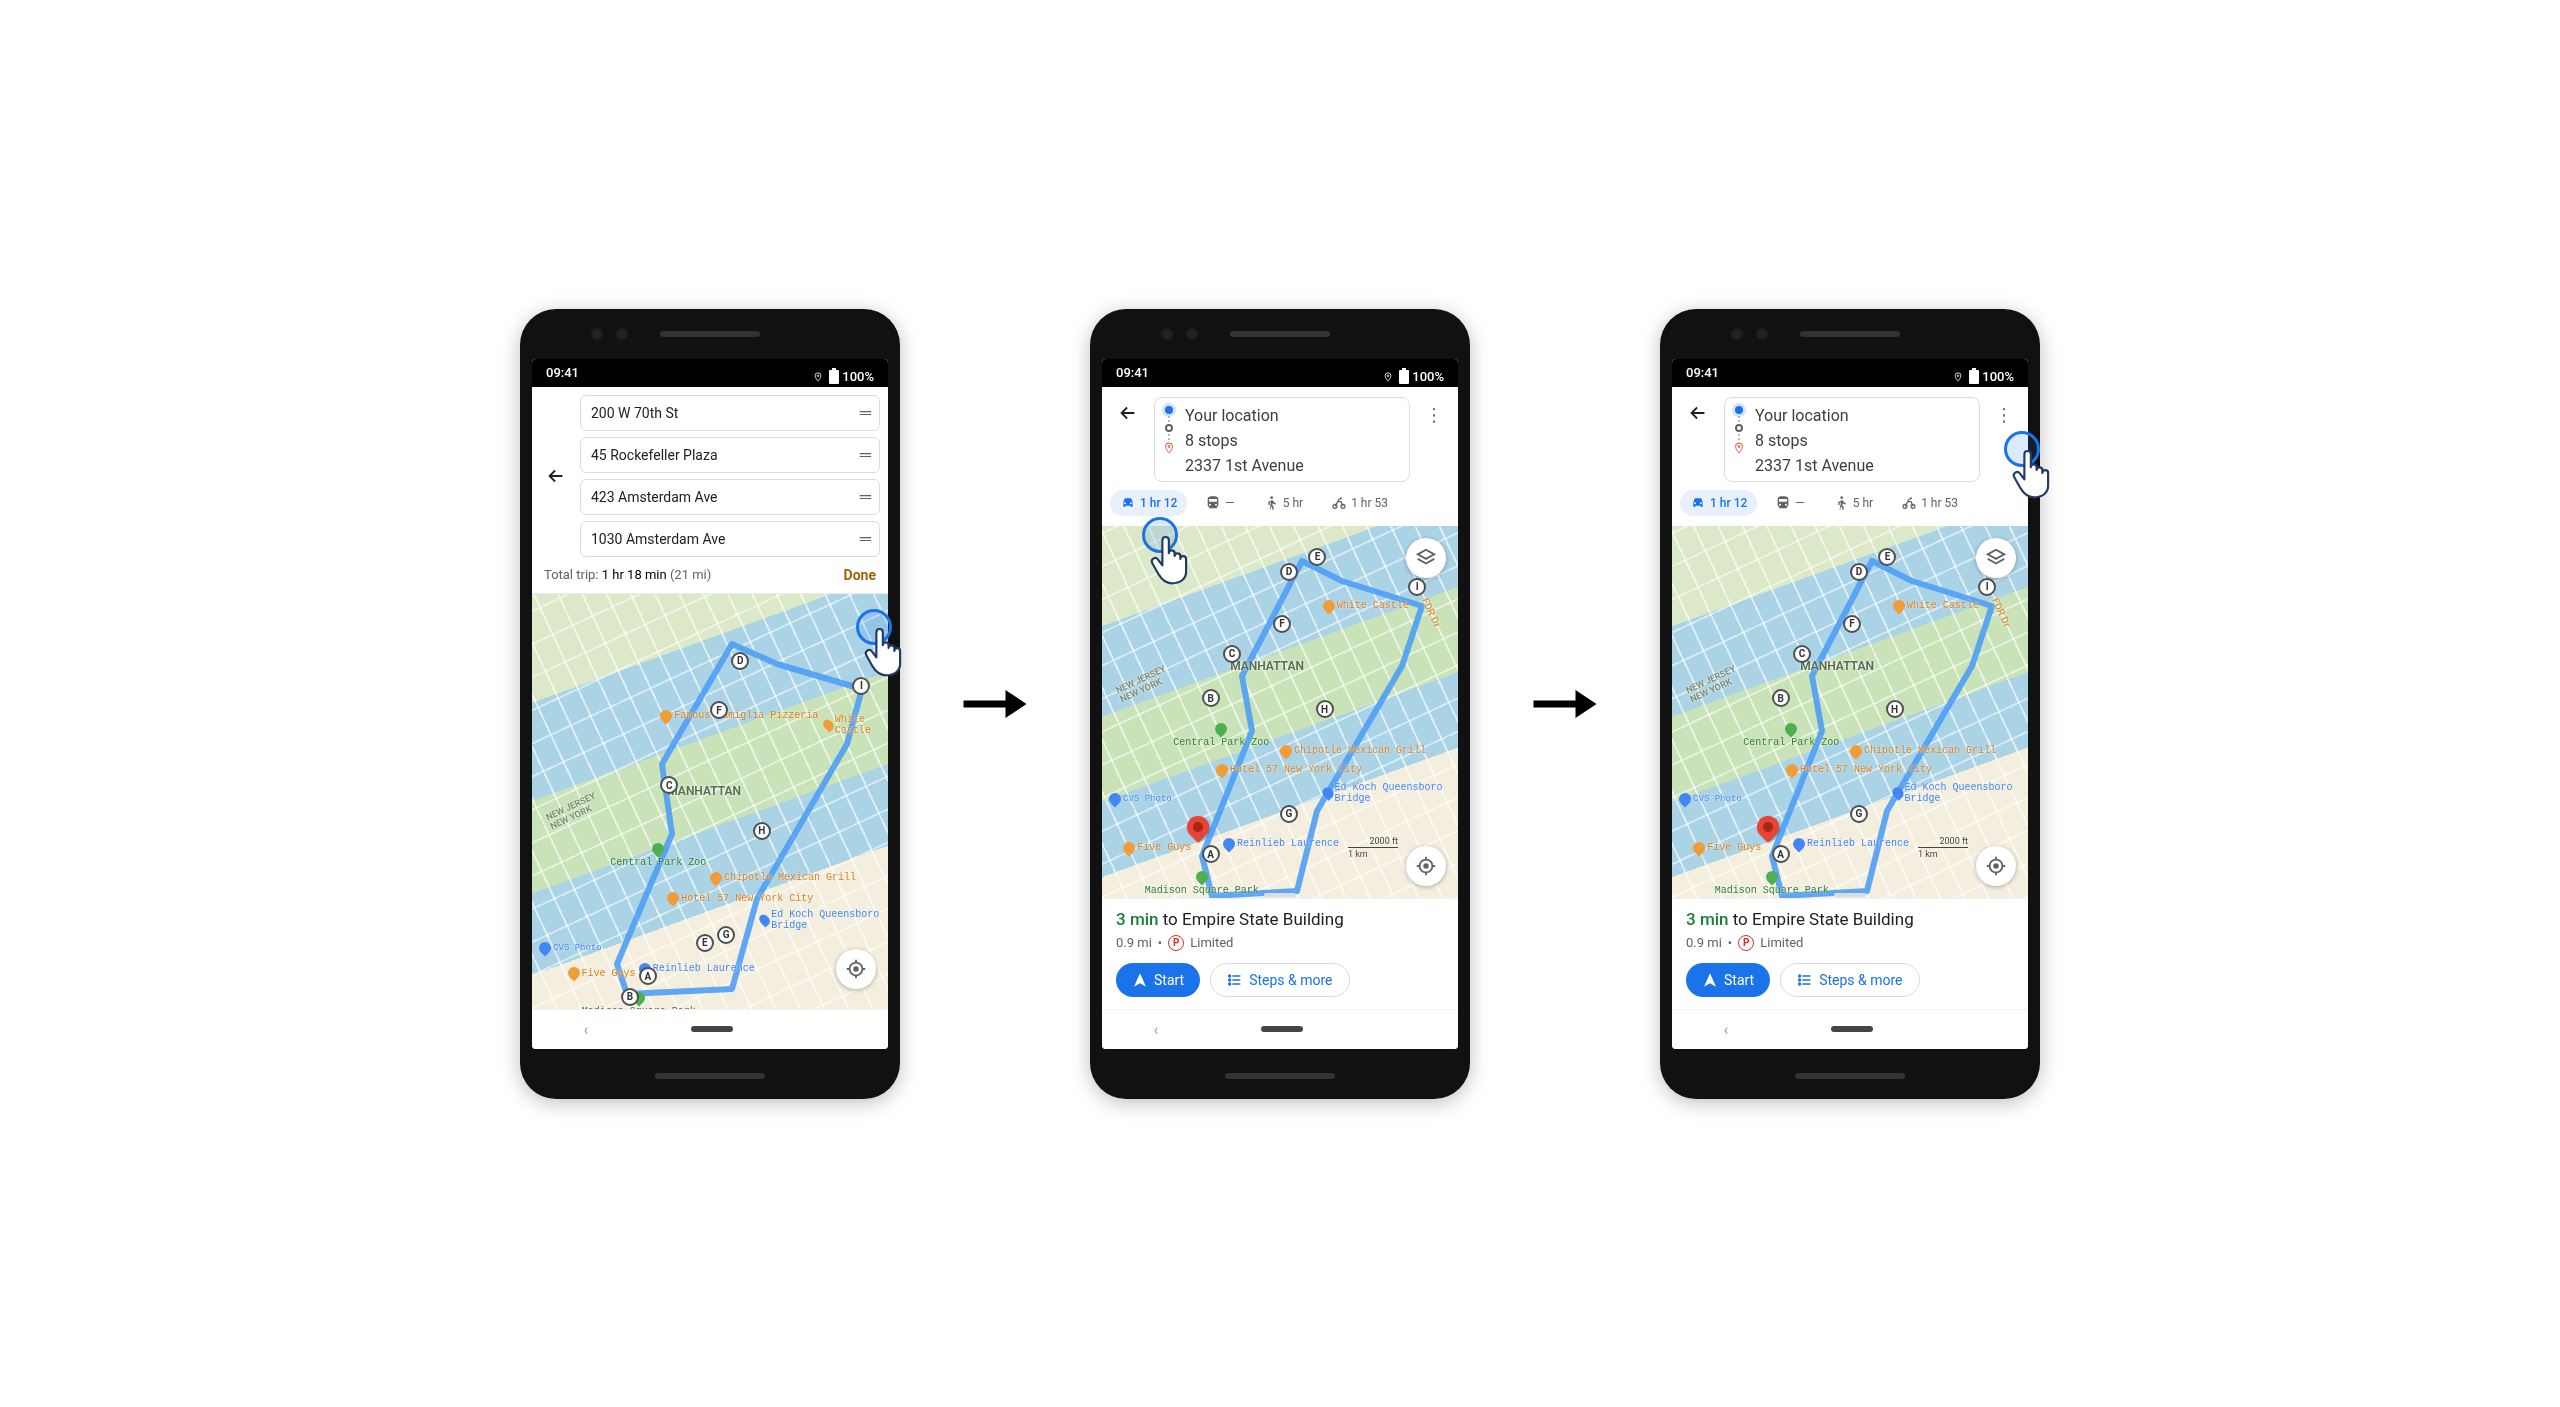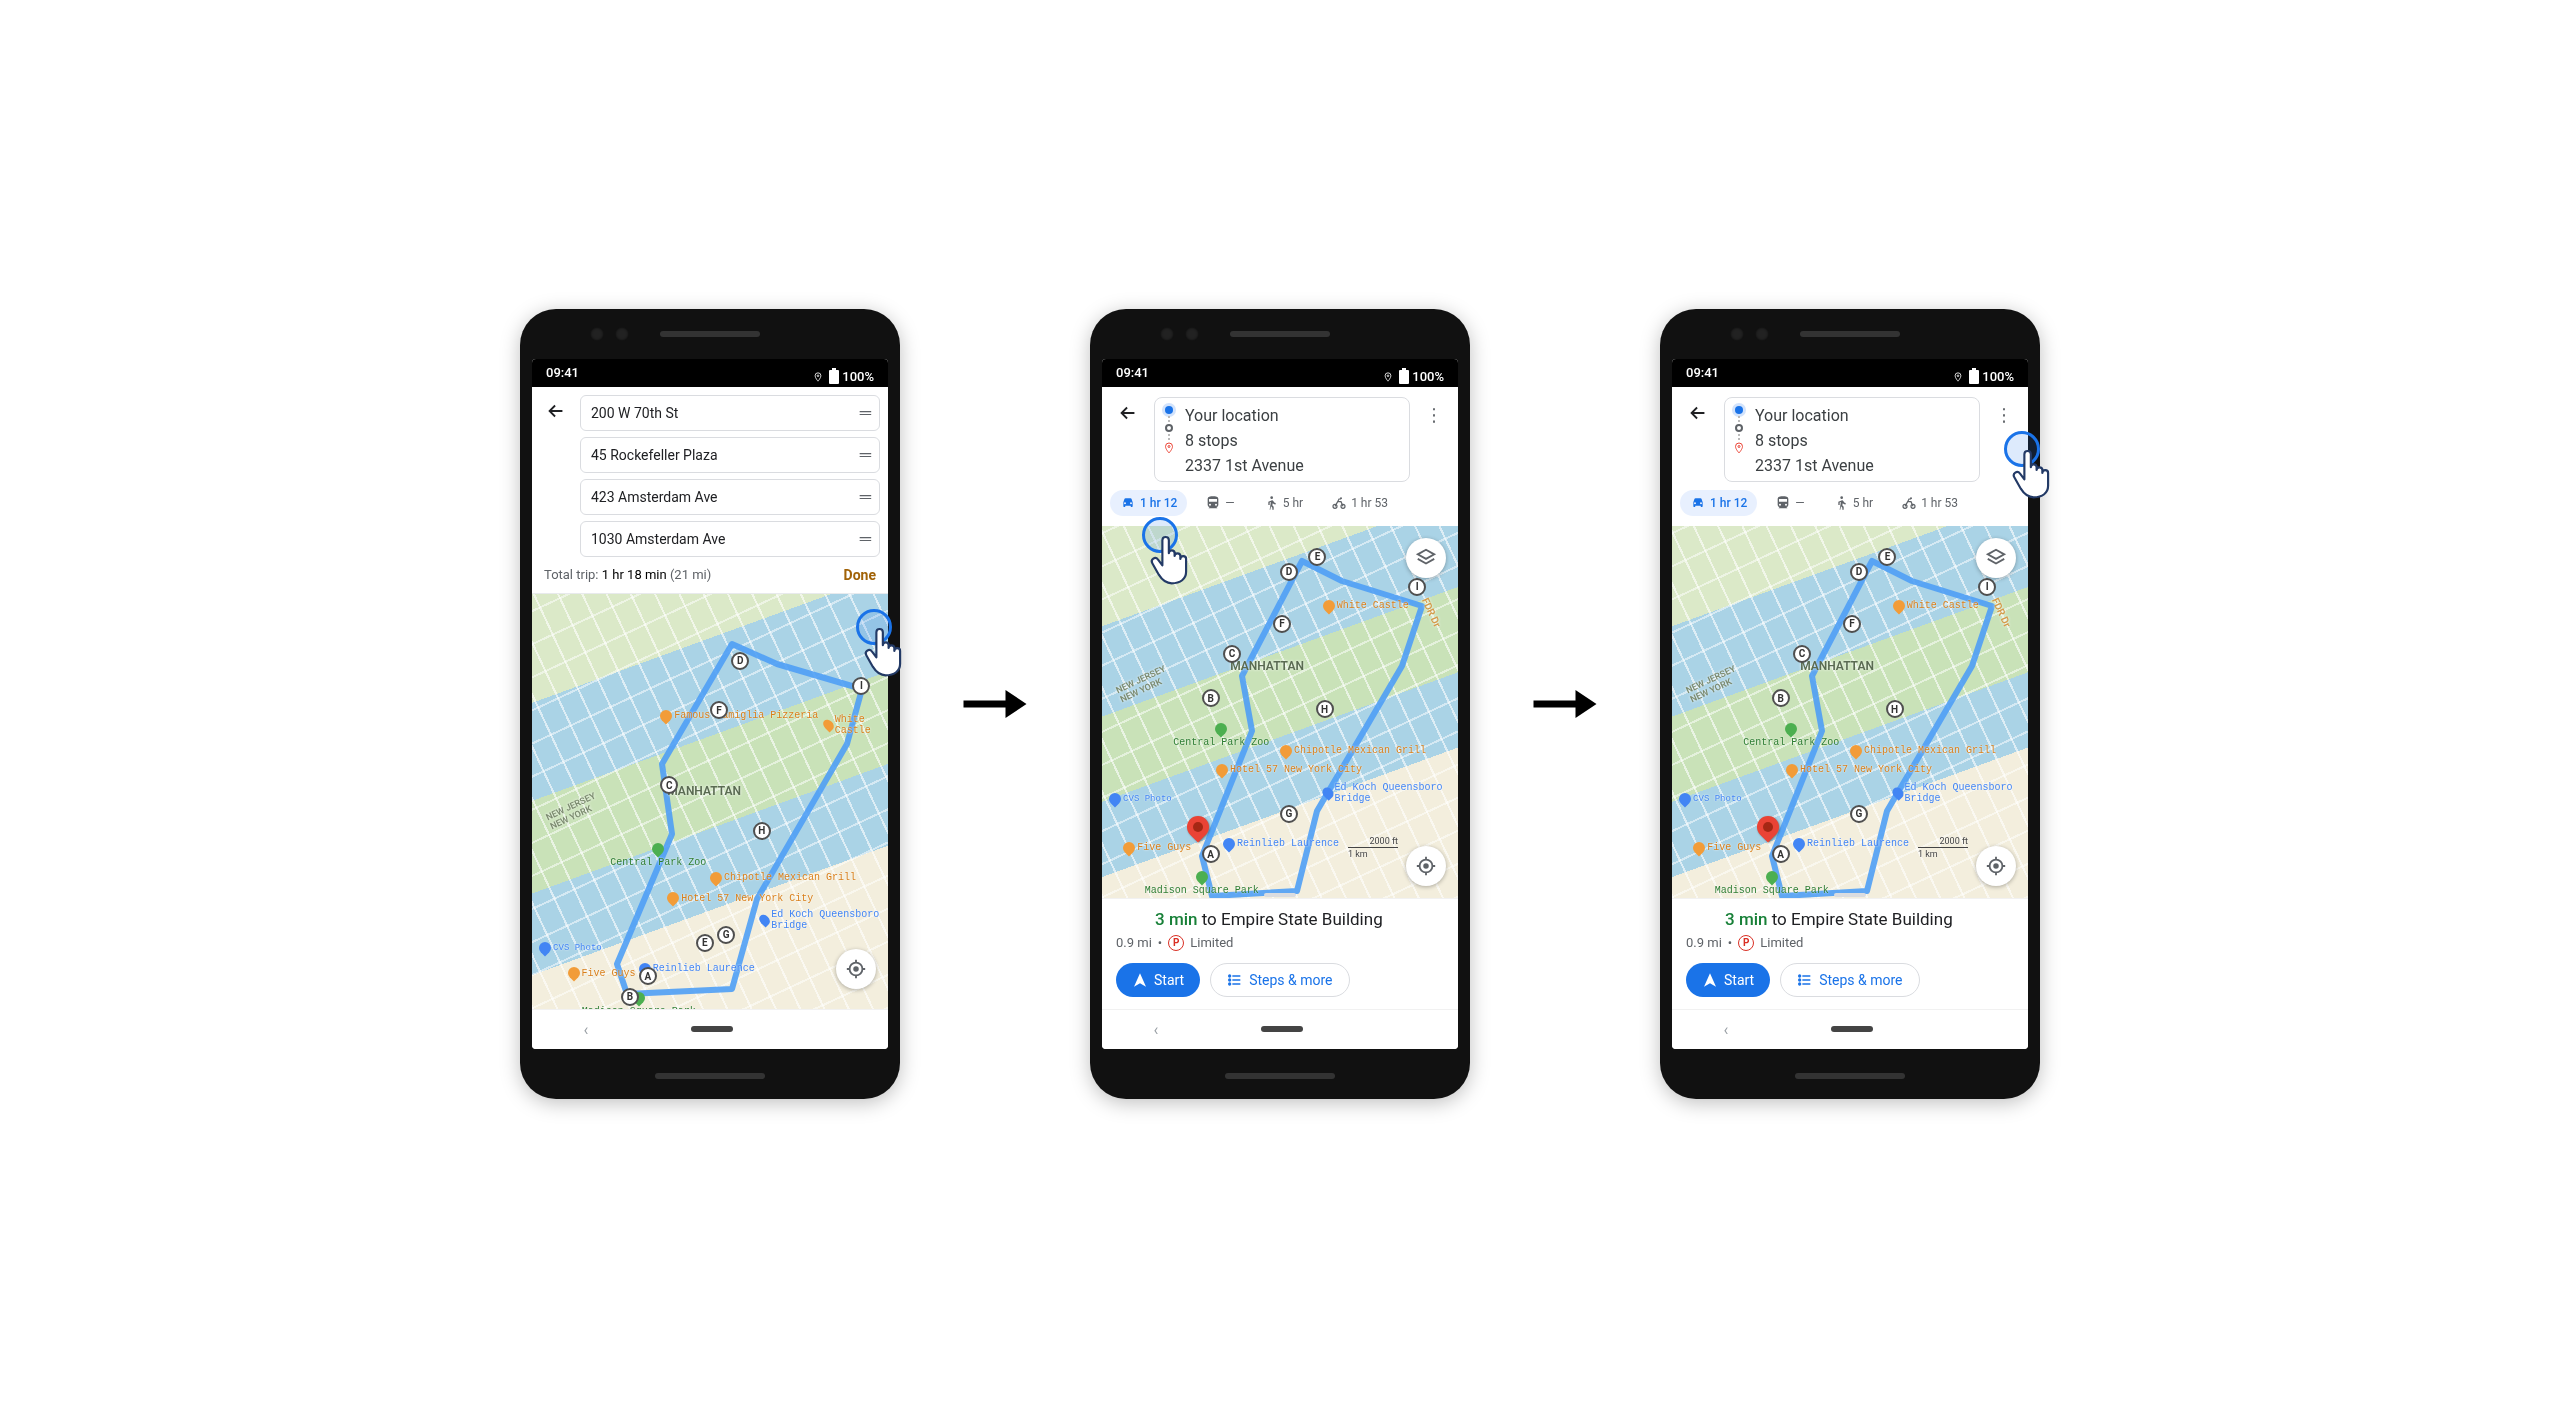--- a/index.html
+++ b/index.html
@@ -45,21 +45,21 @@
     display:flex; align-items:center; justify-content:space-between;
     padding:0 14px; font-size:13px; font-weight:500;
   }
   .statusbar .right { display:flex; align-items:center; gap:6px;margin-top:8px; }
   .loc-icon { width:10px; height:10px; }
   .batt { display:inline-flex; align-items:center; gap:3px;}
   .batt-body { width:10px; height:14px; background:#fff; border-radius:1px; position:relative;}
   .batt-body::before{ content:""; position:absolute; top:-2px; left:3px; width:4px; height:2px; background:#fff;}
   
   .topbar1 {
-    display:flex; align-items:flex-start; padding:8px 8px 0;
+    display:flex; align-items:center; padding:8px 8px 0;
     gap:8px;
   }
   .back-btn {
     width:32px; height:32px; display:flex; align-items:center; justify-content:center;
     cursor:pointer; flex-shrink:0;
   }
   .stop-list { flex:1; display:flex; flex-direction:column; gap:6px; }
   .stop-row {
     border:1px solid #dadce0; border-radius:6px; height:36px;
     display:flex; align-items:center; padding:0 10px;
@@ -160,21 +160,21 @@
     cursor:pointer; white-space:nowrap;
   }
   .mode.active { background:#e8f0fe; color:#1a73e8; font-weight:500;}
   .mode svg, .mode .mi { width:16px; height:16px; }
   
   .sheet {
     background:#fff; padding:10px 14px 12px; border-top:1px solid #f1f1f1;
     display:flex; flex-direction:column; gap:6px; position:relative;
   }
   .sheet-handle{position:absolute;top:-6px;left:50%;transform:translateX(-50%);width:32px;height:4px;background:#dadce0;border-radius:2px;}
-  .eta-line{ font-size:17px; color:#202124;margin-left:39px;}
+  .eta-line{ font-size:17px; color:#202124;}
   .eta-line .green{ color:#188038; font-weight:500;}
   .sub-line{ font-size:13px; color:#5f6368; display:flex; align-items:center; gap:6px;}
   .p-badge{ width:16px;height:16px;border:1.5px solid #d93025;color:#d93025;border-radius:50%;display:inline-flex;align-items:center;justify-content:center;font-size:10px;font-weight:700;}
   .sheet-row{ display:flex; gap:10px; margin-top:6px;}
   .pill-btn{
     display:flex;align-items:center;gap:6px;padding:8px 16px;border-radius:20px;
     font-size:14px;cursor:pointer;
   }
   .pill-primary{ background:#1a73e8;color:#fff;}
   .pill-outline{ background:#fff;border:1px solid #dadce0;color:#1a73e8;}

